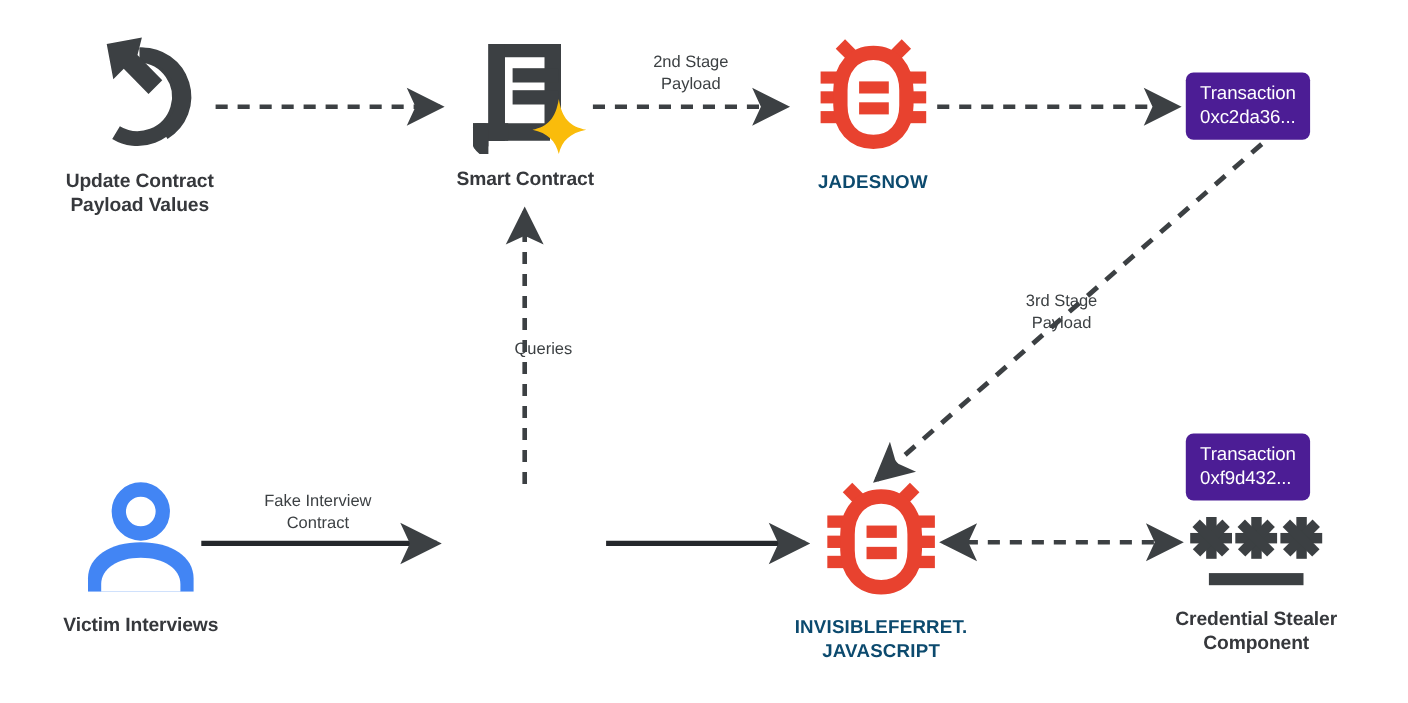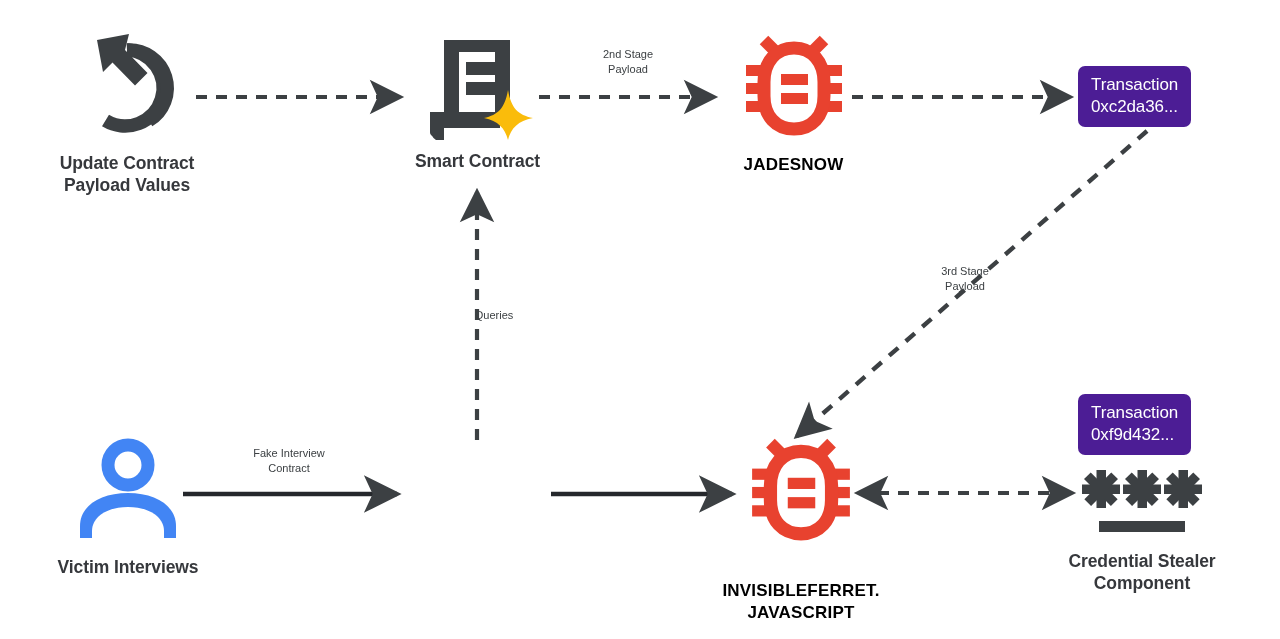--- a/index.html
+++ b/index.html
@@ -34,27 +34,27 @@
     margin-top: 8px;
     font-size: 17.5px;
     font-weight: bold;
     line-height: 1.28;
     text-align: center;
     color: #36383c;
     white-space: pre-line;
     letter-spacing: -0.1px;
   }
   .node-label.red {
-    color: #000000;
+    color: #0c4a6e;
     font-size: 17px;
     letter-spacing: 0.2px;
   }
   .edge-label {
     position: absolute;
-    font-size: 11px;
+    font-size: 15px;
     font-weight: normal;
     line-height: 1.32;
     text-align: center;
     color: #3c4043;
     white-space: pre-line;
   }
   .tx-box {
     position: absolute;
     background: #4c1d95;
     color: #ffffff;
@@ -194,21 +194,21 @@
 
         <path d="M4,100 L4,88 C4,68 24,55 52,55 C80,55 100,68 100,88 L100,100 Z" fill="#4285f4"></path>
 
         <path d="M16,100 L16,93 C16,79 31,69 52,69 C73,69 88,79 88,93 L88,100 Z" fill="#ffffff"></path>
       </svg>
     </span>
     <span class="node-label" style="margin-top:14px;">Victim Interviews</span>
   </div>
 
 
-  <div class="node" style="left:717px; top:435px; width:168px;gap:22px;">
+  <div class="node" style="left:717px; top:435px; width:168px;">
     <span class="node-icon">
       <svg width="110" height="110" viewBox="0 0 108 108">
         <path d="M24,8 L38,22" stroke="#e8422f" stroke-width="12" stroke-linecap="butt"></path>
         <path d="M84,8 L70,22" stroke="#e8422f" stroke-width="12" stroke-linecap="butt"></path>
         <rect x="6" y="33" width="22" height="11" fill="#e8422f"></rect>
         <rect x="6" y="51" width="22" height="11" fill="#e8422f"></rect>
         <rect x="6" y="69" width="22" height="11" fill="#e8422f"></rect>
         <rect x="80" y="33" width="22" height="11" fill="#e8422f"></rect>
         <rect x="80" y="51" width="22" height="11" fill="#e8422f"></rect>
         <rect x="80" y="69" width="22" height="11" fill="#e8422f"></rect>

